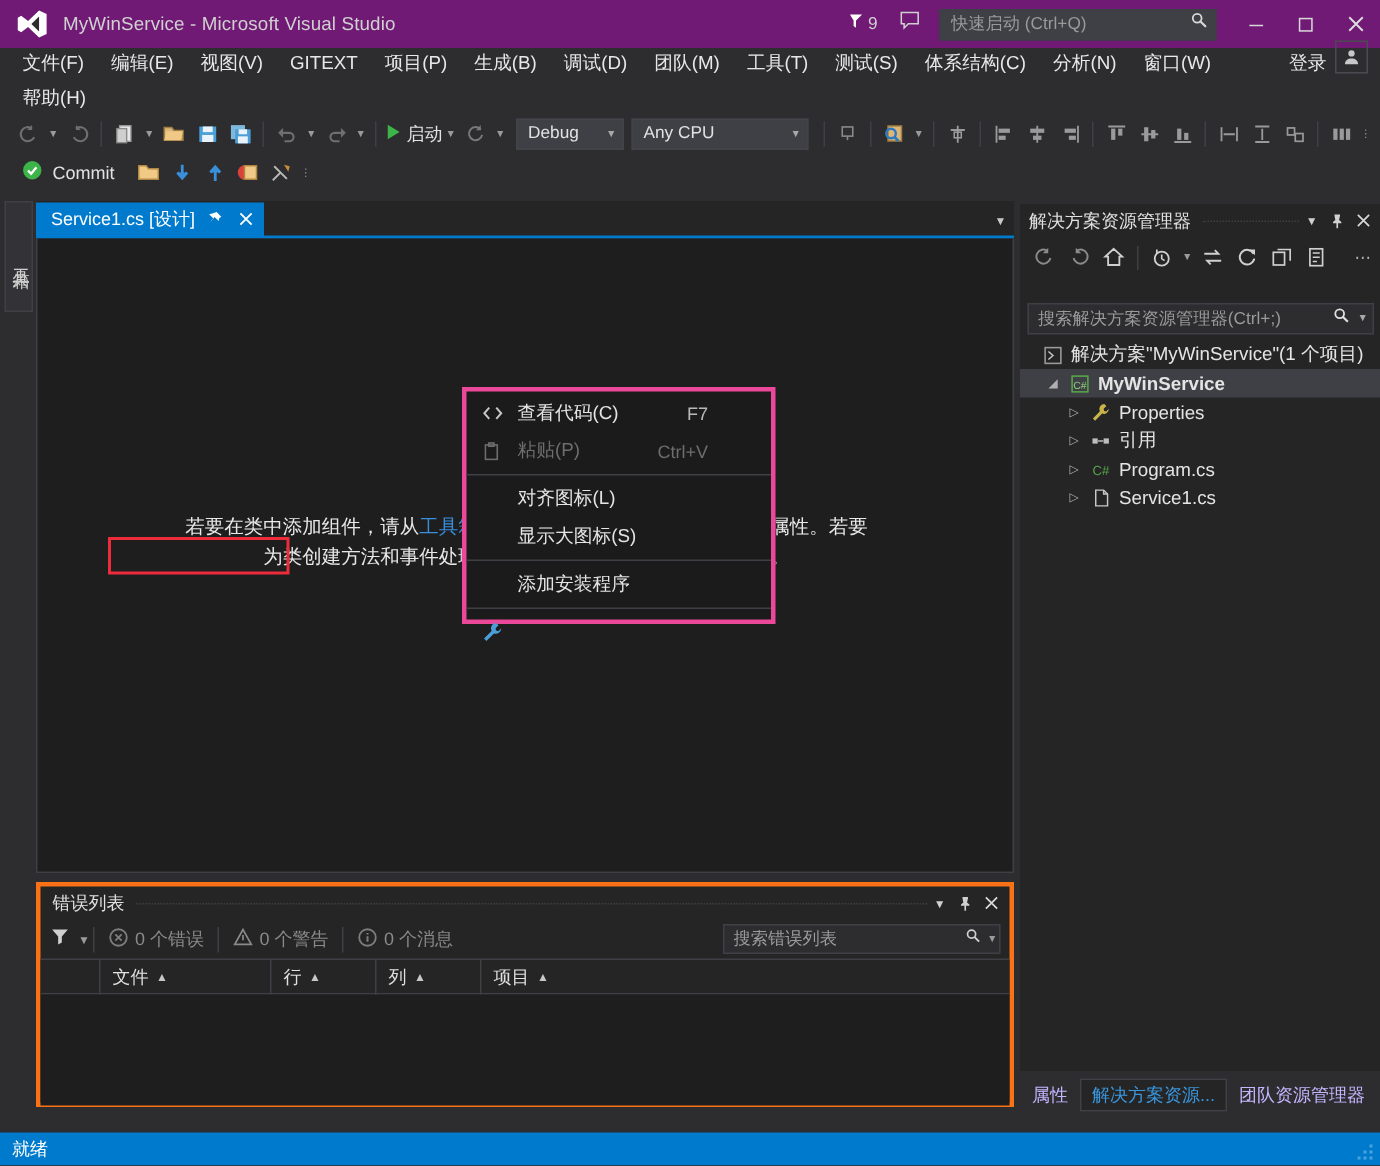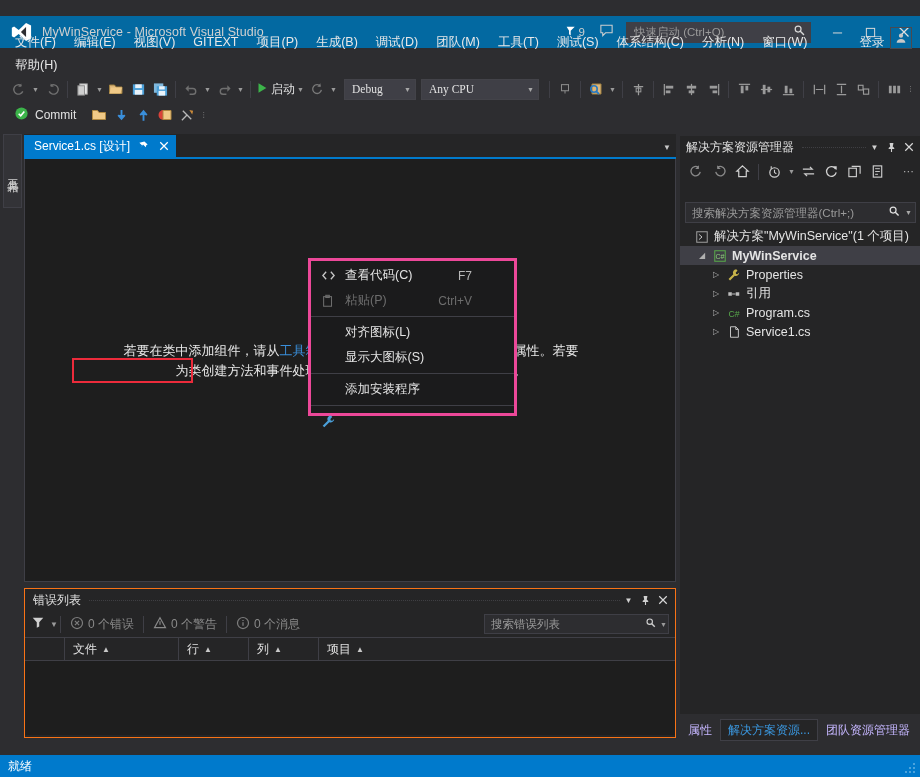--- a/index.html
+++ b/index.html
@@ -8,21 +8,21 @@
     background: #2d2d30;
     font-family: "Liberation Sans", "DejaVu Sans", sans-serif;
     overflow: hidden;
     -webkit-font-smoothing: antialiased;
   }
   #app { position: relative; width: 920px; height: 777px; background: #2d2d30; }
 
   
   .titlebar {
     position: absolute; left: 0; top: 0; width: 920px; height: 32px;
-    background: #0369a1; display: flex; align-items: center; margin-top: 16px;
+    background: #701a75; display: flex; align-items: center;
   }
   .vs-logo { width: 26px; height: 26px; margin-left: 8px; display:flex; align-items:center; justify-content:center; }
   .title-text {
     margin-left: 8px; color: #d0d0d0; font-size: 12.5px; letter-spacing: .1px;
   }
   .title-right { margin-left: auto; display: flex; align-items: center; height: 32px; }
   .notif { display: flex; align-items: center; color: #d0d0d0; font-size: 11px; margin-right: 14px; }
   .notif .flagnum { margin-left: 1px; font-size: 11.5px; }
   .feedback-ic { margin-right: 12px; }
   .quick-launch {
@@ -57,21 +57,21 @@
   .tb-row { display: flex; align-items: center; height: 26px; padding-left: 8px; }
   .tb-btn { width: 22px; height: 22px; display: flex; align-items: center; justify-content: center; }
   .tb-caret { width: 11px; height: 22px; display:flex; align-items:center; justify-content:center; color: #9a9a9a; font-size: 7px; }
   .tb-sep { width: 1px; height: 17px; background: #3f3f46; margin: 0 4px; }
   .tb-start { display: flex; align-items: center; color: #e2e2e2; font-size: 12px; }
   .tb-start .lbl { margin-left: 2px; }
   .combo {
     height: 21px; background: #3f3f46; border: 1px solid #434349; color: #e2e2e2;
     font-size: 11.5px; display: flex; align-items: center; padding: 0 4px 0 7px; margin-left: 5px;
   }
-  .combo .cval { flex: 1; font-family: Liberation Serif, serif; }
+  .combo .cval { flex: 1; }
   .combo .cc { color: #a8a8a8; font-size: 7px; margin-left: 6px; }
   .tb-commit { display: flex; align-items: center; color: #e2e2e2; font-size: 12px; }
 
   
   .toolbox-strip {
     position: absolute; left: 0; top: 134px; width: 22px; height: 448px;
     background: #2d2d30;
   }
   .toolbox-tab {
     position: absolute; left: 3px; top: 0; width: 19px; height: 74px;
@@ -122,21 +122,21 @@
   .ctx-item.disabled .lbl, .ctx-item.disabled .acc { color: #6d6d6d; }
   .ctx-sep { height: 1px; background: #3f3f46; margin: 3px 0 3px 0; }
   .hl-rect {
     position: absolute; left: 72px; top: 358px; width: 121px; height: 25px;
     border: 2px solid #ec2b3b; z-index: 45; pointer-events: none;
   }
 
   
   .errlist {
     position: absolute; left: 24px; top: 588px; width: 652px; height: 150px;
-    background: #252526; border: 1px solid #f97316;
+    background: #252526; border: 3px solid #f97316;
   }
   .err-header {
     height: 22px; display: flex; align-items: center; padding: 0 4px 0 8px;
     color: #e0e0e0; font-size: 12px;
   }
   .err-header .dots { flex:1; margin-left: 8px; height: 1px; border-top: 1px dotted #4a4a50; opacity:.7; }
   .err-header .hbtn { width: 17px; height: 20px; display:flex; align-items:center; justify-content:center; color:#d0d0d0; }
   .err-toolbar {
     height: 27px; display: flex; align-items: center; padding-left: 6px;
     border-bottom: 1px solid #3f3f46;

